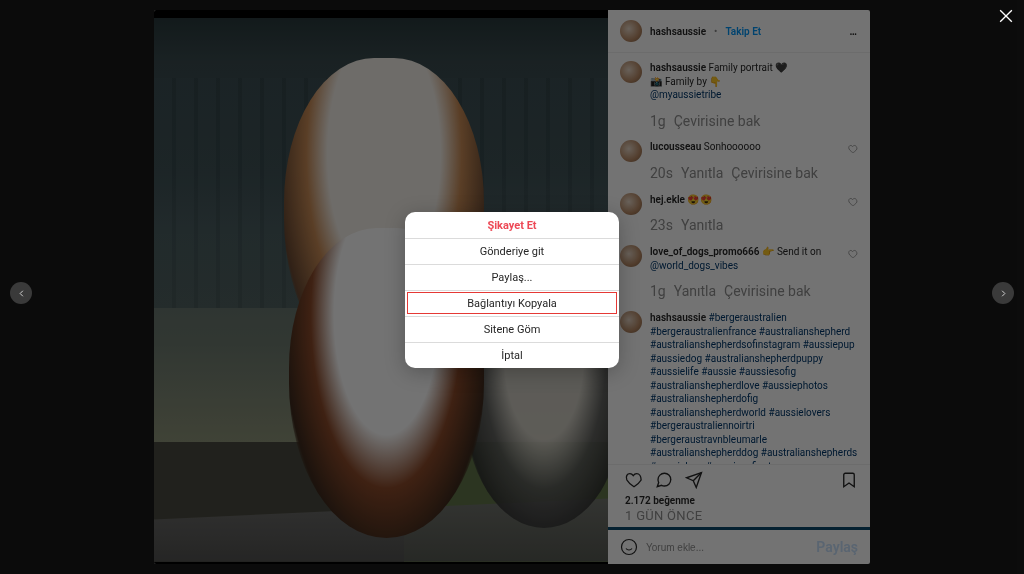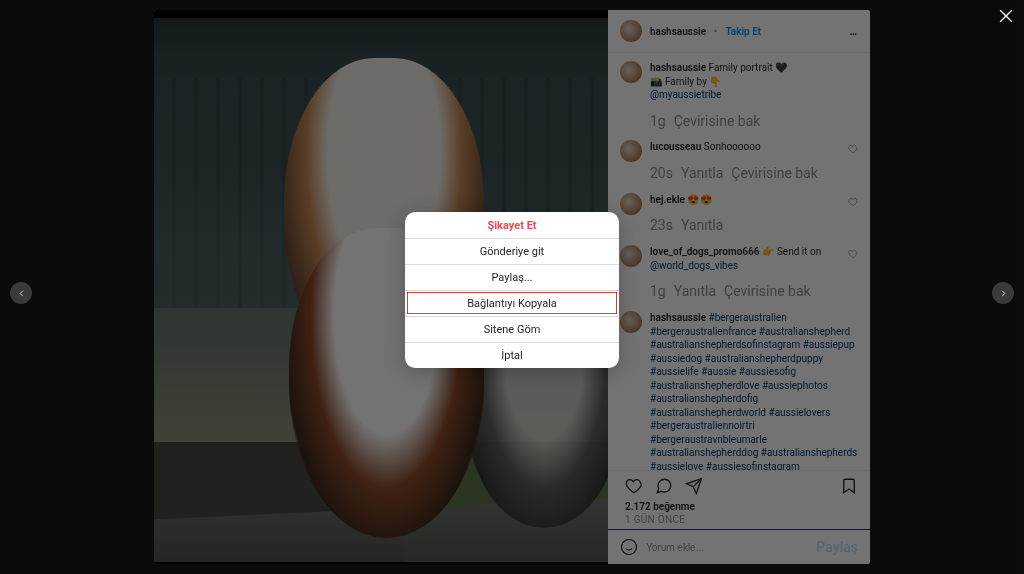--- a/index.html
+++ b/index.html
@@ -109,24 +109,24 @@
 
   .ip-actions {
     border-top:1px solid #efefef;
     padding:6px 12px 4px 17px;
   }
   .act-row { display:flex; gap:12px; align-items:center; }
   .act-row .spacer { flex:1; }
   .act-icn { width:18px; height:18px; cursor:pointer; }
   .act-icn svg { width:18px; height:18px; fill:none; stroke:#262626; stroke-width:1.8; }
   .likes { font-weight:600; margin-top:6px; font-size:10px; }
-  .age { color:#8e8e8e; font-size:10px; letter-spacing:.3px; margin-top:2px; text-transform:uppercase; }
+  .age { color:#8e8e8e; font-size:13px; letter-spacing:.3px; margin-top:2px; text-transform:uppercase; }
 
   .ip-addc {
-    border-top:1px solid #0c4a6e;
+    border-top:3px solid #0c4a6e;
     display:flex; align-items:center; gap:8px;
     padding:8px 12px;
   }
   .emoji-icn { width:18px; height:18px; }
   .emoji-icn svg { width:18px; height:18px; fill:none; stroke:#262626; stroke-width:1.6; }
   .addc-input {
     flex:1; border:none; outline:none; font-size:10px; color:#262626;
   }
   .addc-input::placeholder { color:#8e8e8e; }
   .share-btn { color:#c7e0fb; font-weight:600; font-size:14px; }

